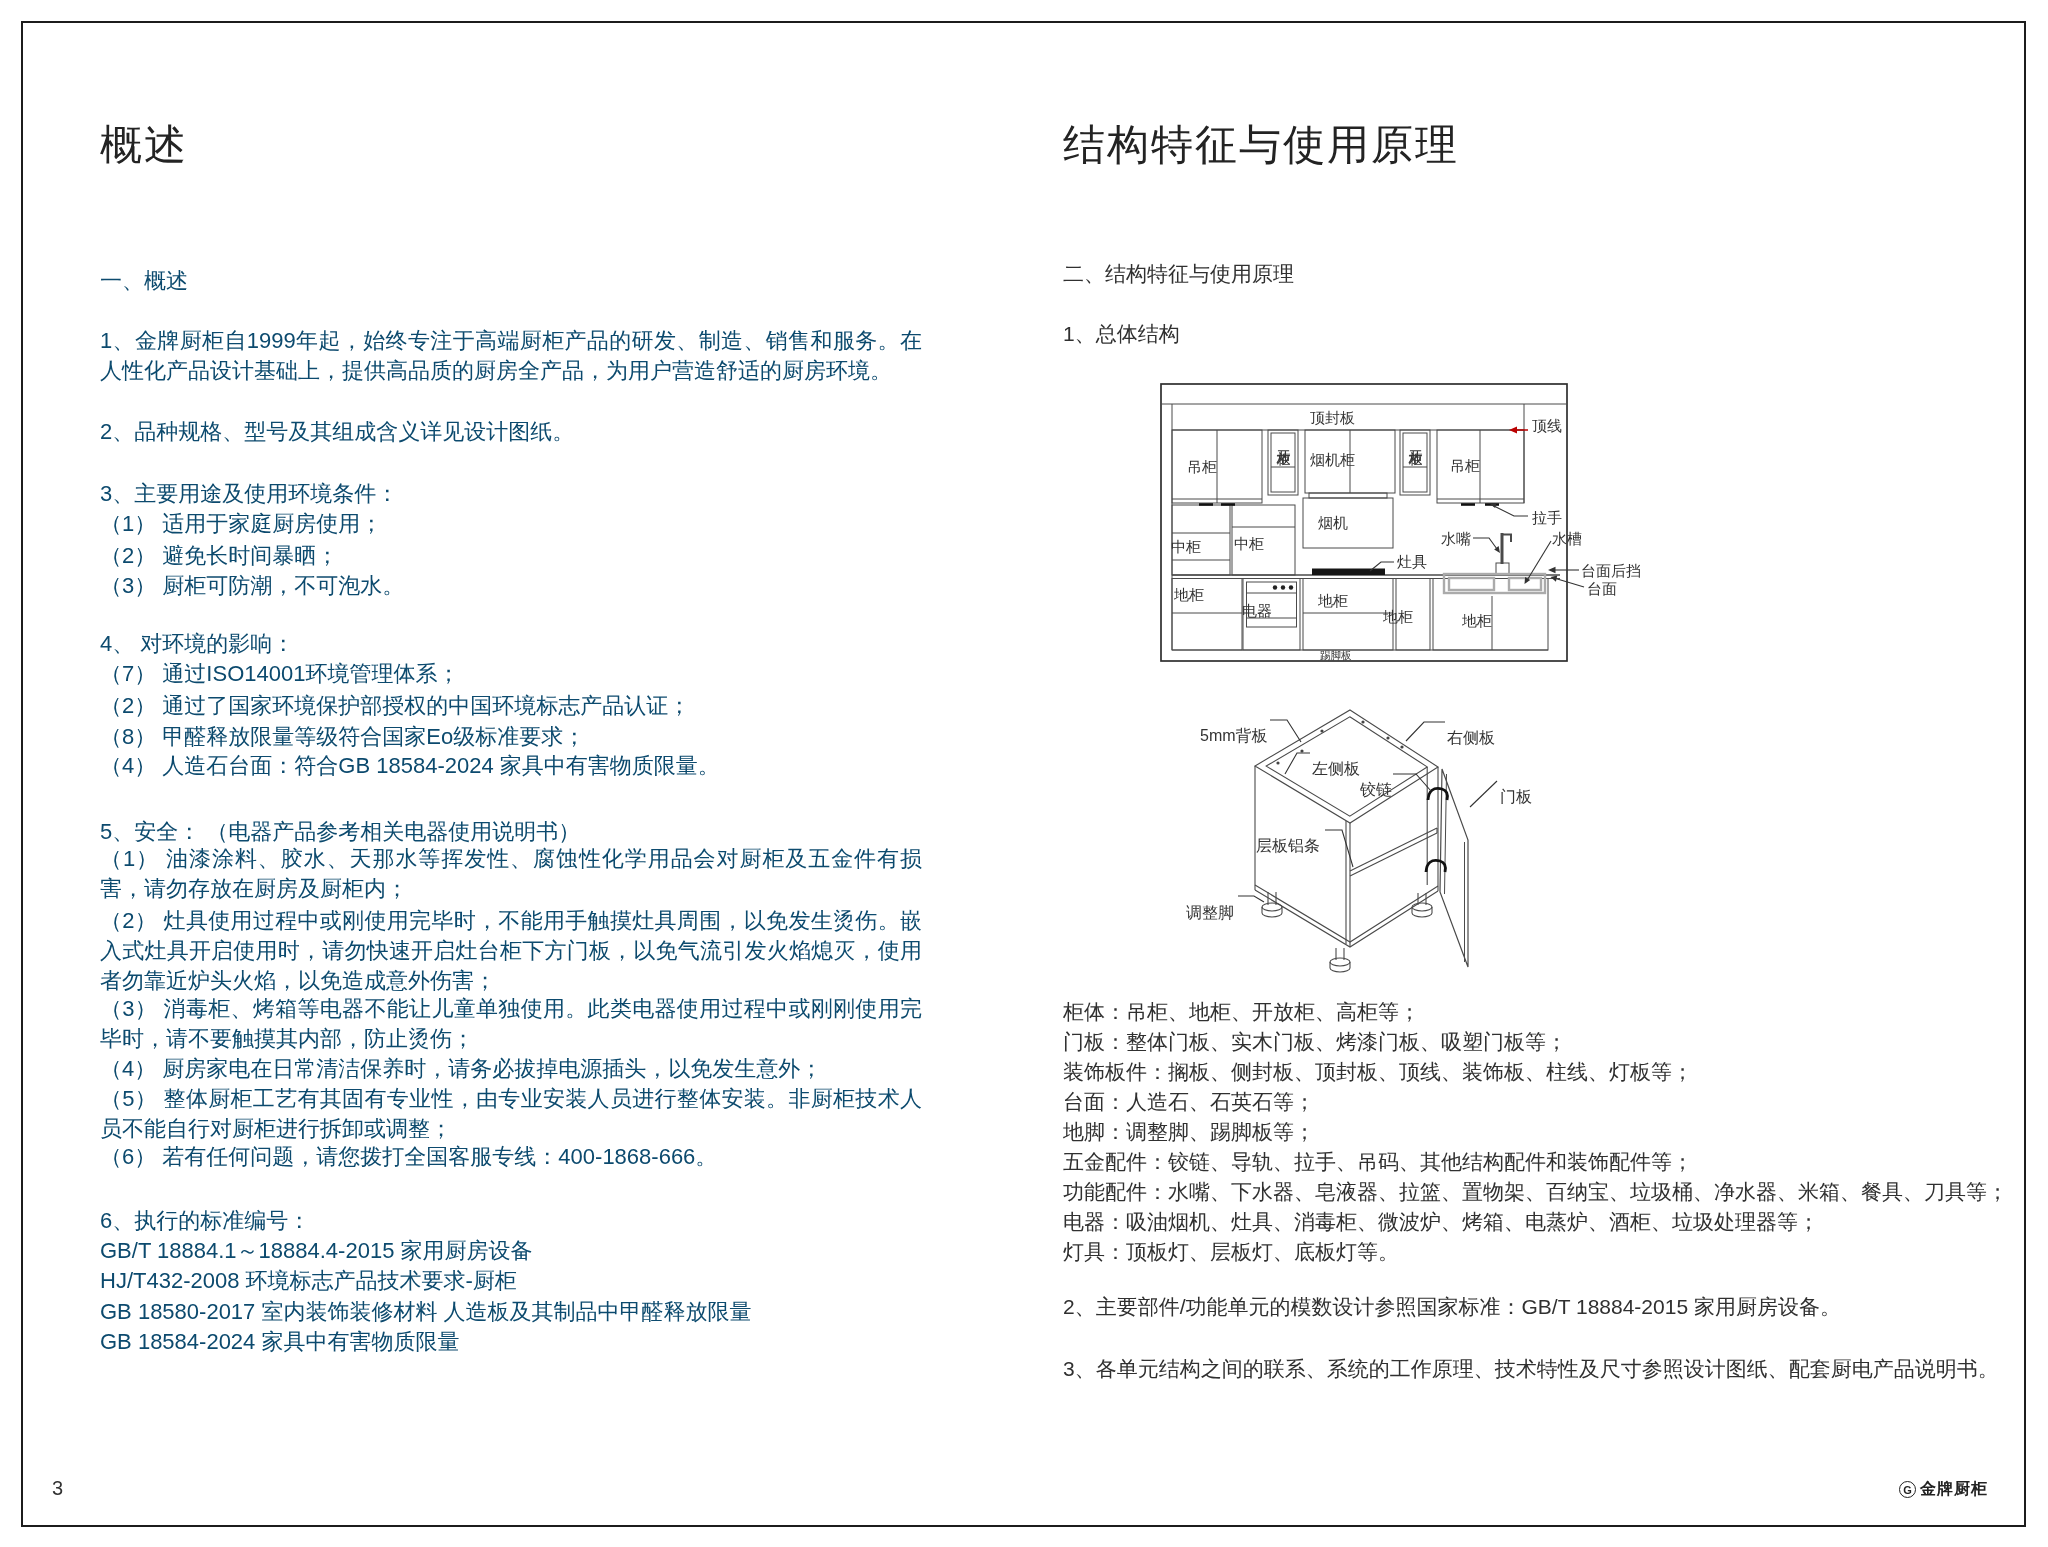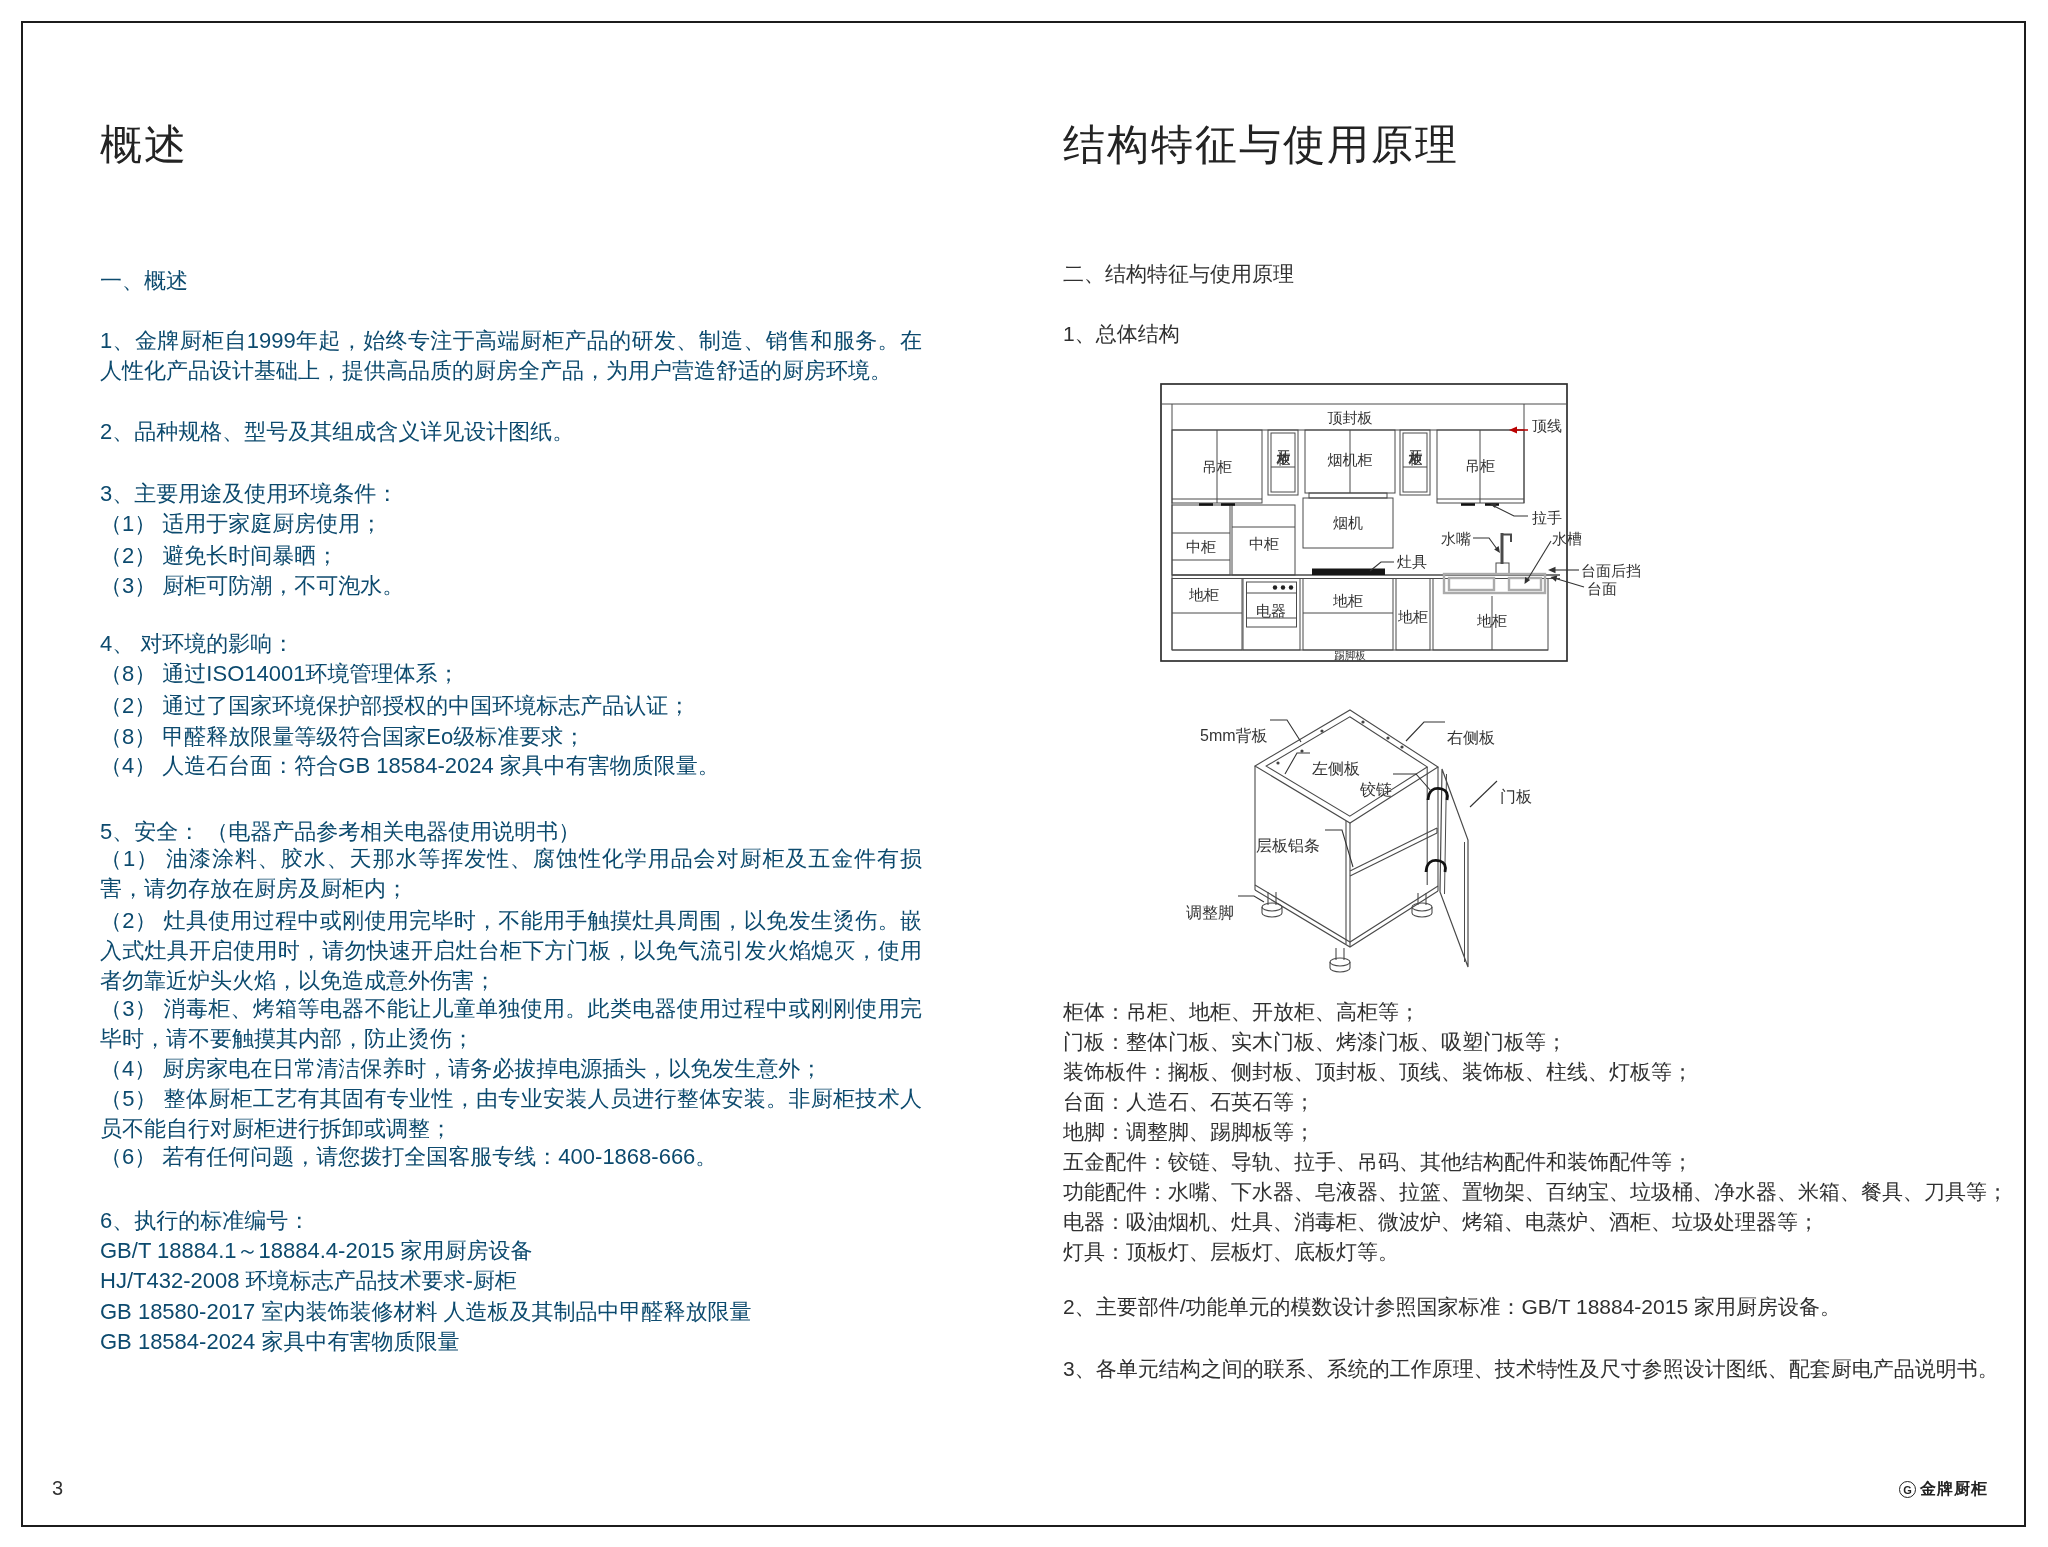--- a/index.html
+++ b/index.html
@@ -7,21 +7,21 @@
         font-family:"Liberation Sans","DejaVu Sans",sans-serif;color:#2f2f2f;}
   .frame{position:absolute;left:21px;top:21px;width:2005px;height:1506px;
          border:2px solid #1c1c1c;box-sizing:border-box;}
   .h1{position:absolute;font-size:42px;line-height:1.1;color:#232323;letter-spacing:2px;white-space:nowrap;}
   .tb{position:absolute;left:100px;width:822px;font-size:22px;line-height:30px;
       text-align:justify;color:#0c4a6e;}
   .rb{position:absolute;left:1063px;font-size:21px;line-height:30px;white-space:nowrap;color:#303030;}
   .diag{position:absolute;}
   .diag svg{position:absolute;left:0;top:0;}
   .dlab{position:absolute;font-size:15px;line-height:1.15;color:#333;white-space:nowrap;}
-  .dlab.c{text-align:center;}
+  .dlab.c{text-align:left;}
   .vlab{writing-mode:vertical-rl;text-orientation:upright;font-size:14px;letter-spacing:1px;}
   .d3lab{font-size:16px;margin-top:16px;}
   .kick{font-size:10.5px;}
   .pagenum{position:absolute;left:52px;top:1477px;font-size:20px;color:#333;}
   .brand{position:absolute;left:1899px;top:1479px;display:flex;align-items:center;gap:4px;}
   .brand-icon{width:17px;height:17px;border:1.7px solid #222;border-radius:50%;
               font-size:11px;font-weight:bold;color:#222;display:flex;align-items:center;
               justify-content:center;box-sizing:border-box;}
   .brand-name{font-size:16px;font-weight:bold;color:#222;letter-spacing:1px;}
 </style>
@@ -36,21 +36,21 @@
   <div class="tb" style="top:266px;">一、概述</div>
   <div class="tb" style="top:326px;">1、金牌厨柜自1999年起，始终专注于高端厨柜产品的研发、制造、销售和服务。在人性化产品设计基础上，提供高品质的厨房全产品，为用户营造舒适的厨房环境。</div>
   <div class="tb" style="top:417px;">2、品种规格、型号及其组成含义详见设计图纸。</div>
 
   <div class="tb" style="top:479px;">3、主要用途及使用环境条件：</div>
   <div class="tb" style="top:509px;">（1） 适用于家庭厨房使用；</div>
   <div class="tb" style="top:541px;">（2） 避免长时间暴晒；</div>
   <div class="tb" style="top:571px;">（3） 厨柜可防潮，不可泡水。</div>
 
   <div class="tb" style="top:629px;">4、 对环境的影响：</div>
-  <div class="tb" style="top:659px;">（8） 通过ISO14001环境管理体系；</div>
+  <div class="tb" style="top:659px;">（7） 通过ISO14001环境管理体系；</div>
   <div class="tb" style="top:691px;">（2） 通过了国家环境保护部授权的中国环境标志产品认证；</div>
   <div class="tb" style="top:722px;">（8） 甲醛释放限量等级符合国家Eo级标准要求；</div>
   <div class="tb" style="top:751px;">（4） 人造石台面：符合GB 18584-2024 家具中有害物质限量。</div>
 
   <div class="tb" style="top:817px;">5、安全： （电器产品参考相关电器使用说明书）</div>
   <div class="tb" style="top:844px;">（1） 油漆涂料、胶水、天那水等挥发性、腐蚀性化学用品会对厨柜及五金件有损害，请勿存放在厨房及厨柜内；</div>
   <div class="tb" style="top:906px;">（2） 灶具使用过程中或刚使用完毕时，不能用手触摸灶具周围，以免发生烫伤。嵌入式灶具开启使用时，请勿快速开启灶台柜下方门板，以免气流引发火焰熄灭，使用者勿靠近炉头火焰，以免造成意外伤害；</div>
   <div class="tb" style="top:994px;">（3） 消毒柜、烤箱等电器不能让儿童单独使用。此类电器使用过程中或刚刚使用完毕时，请不要触摸其内部，防止烫伤；</div>
   <div class="tb" style="top:1054px;">（4） 厨房家电在日常清洁保养时，请务必拔掉电源插头，以免发生意外；</div>
   <div class="tb" style="top:1084px;">（5） 整体厨柜工艺有其固有专业性，由专业安装人员进行整体安装。非厨柜技术人员不能自行对厨柜进行拆卸或调整；</div>

